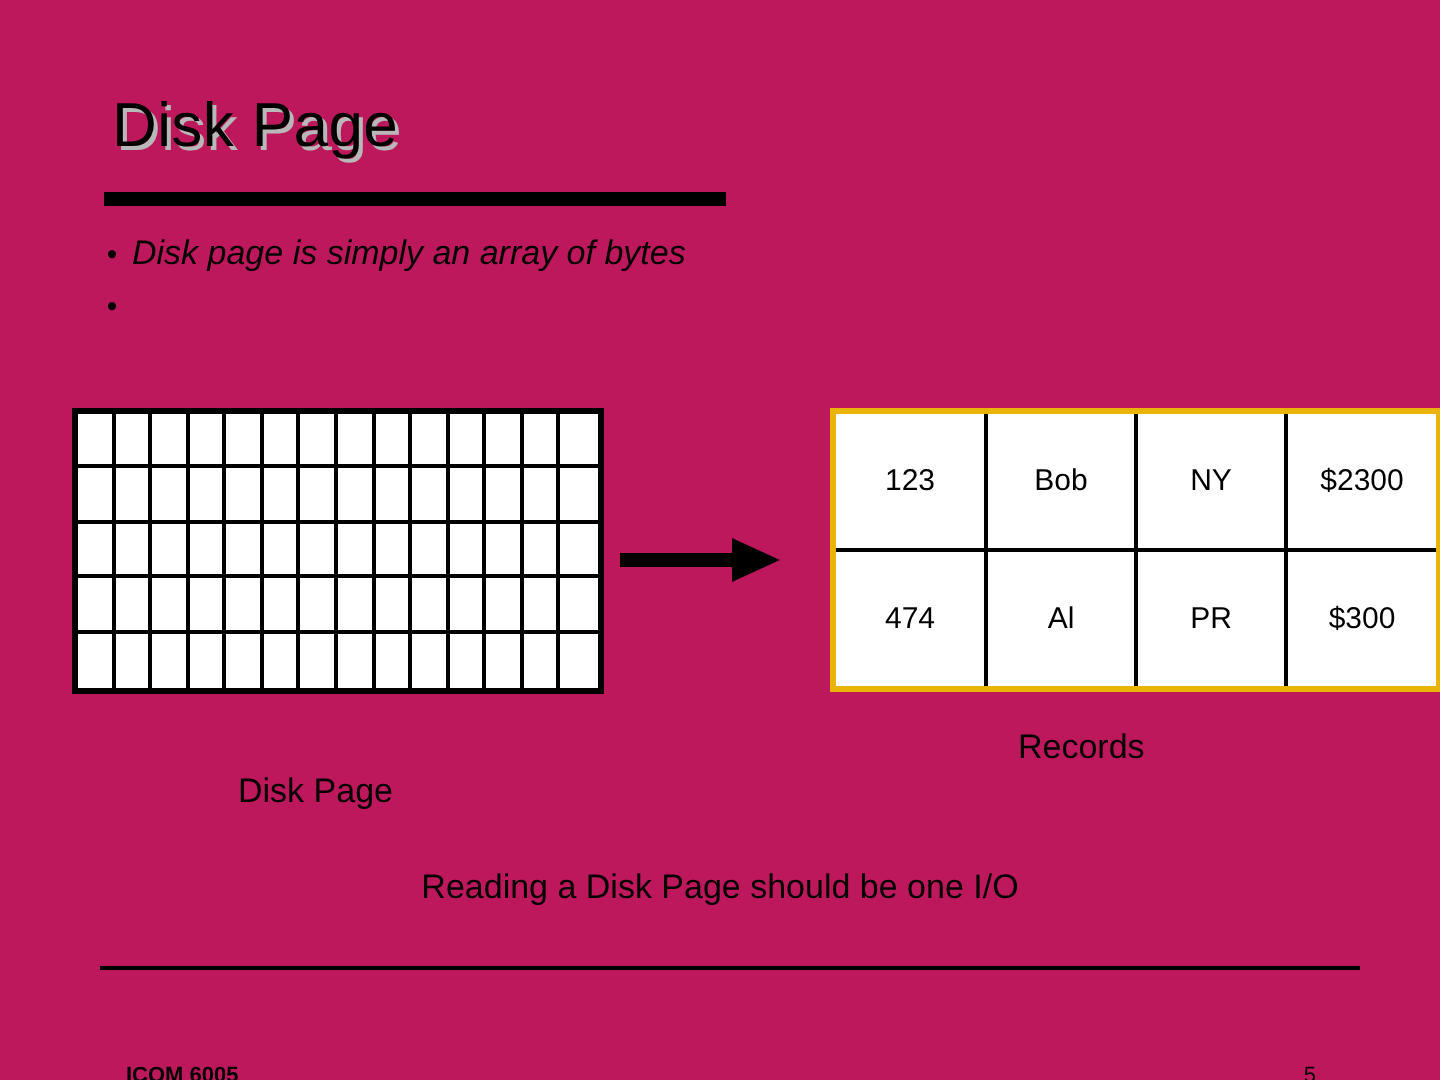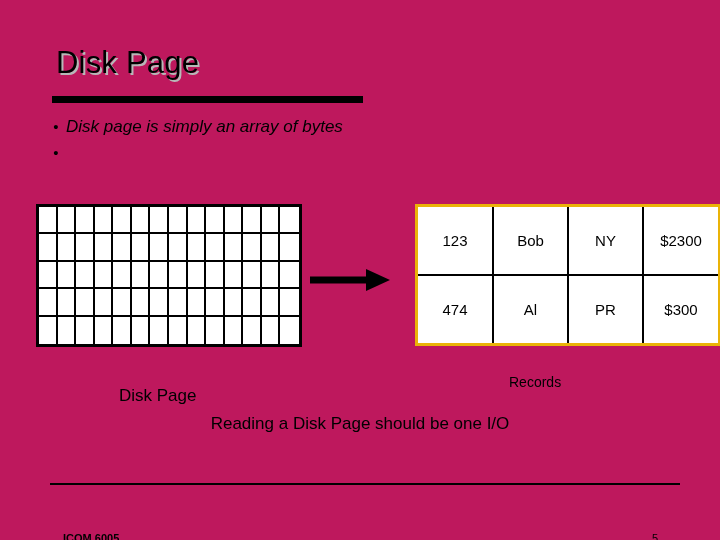--- a/index.html
+++ b/index.html
@@ -137,28 +137,28 @@
   #disk-page-caption {
     position: absolute;
     left: 119px;
     top: 386px;
     font-size: 17px;
     white-space: nowrap;
   }
   #records-caption {
     position: absolute;
     left: 509px;
-    top: 374px;
-    font-size: 14px;
+    top: 364px;
+    font-size: 17px;
     white-space: nowrap;
   }
   #io-note {
     position: absolute;
     left: 0;
-    top: 414px;
+    top: 434px;
     width: 720px;
     text-align: center;
     font-size: 17px;
     white-space: nowrap;
   }
 
   
   #footer-rule {
     position: absolute;
     left: 50px;

